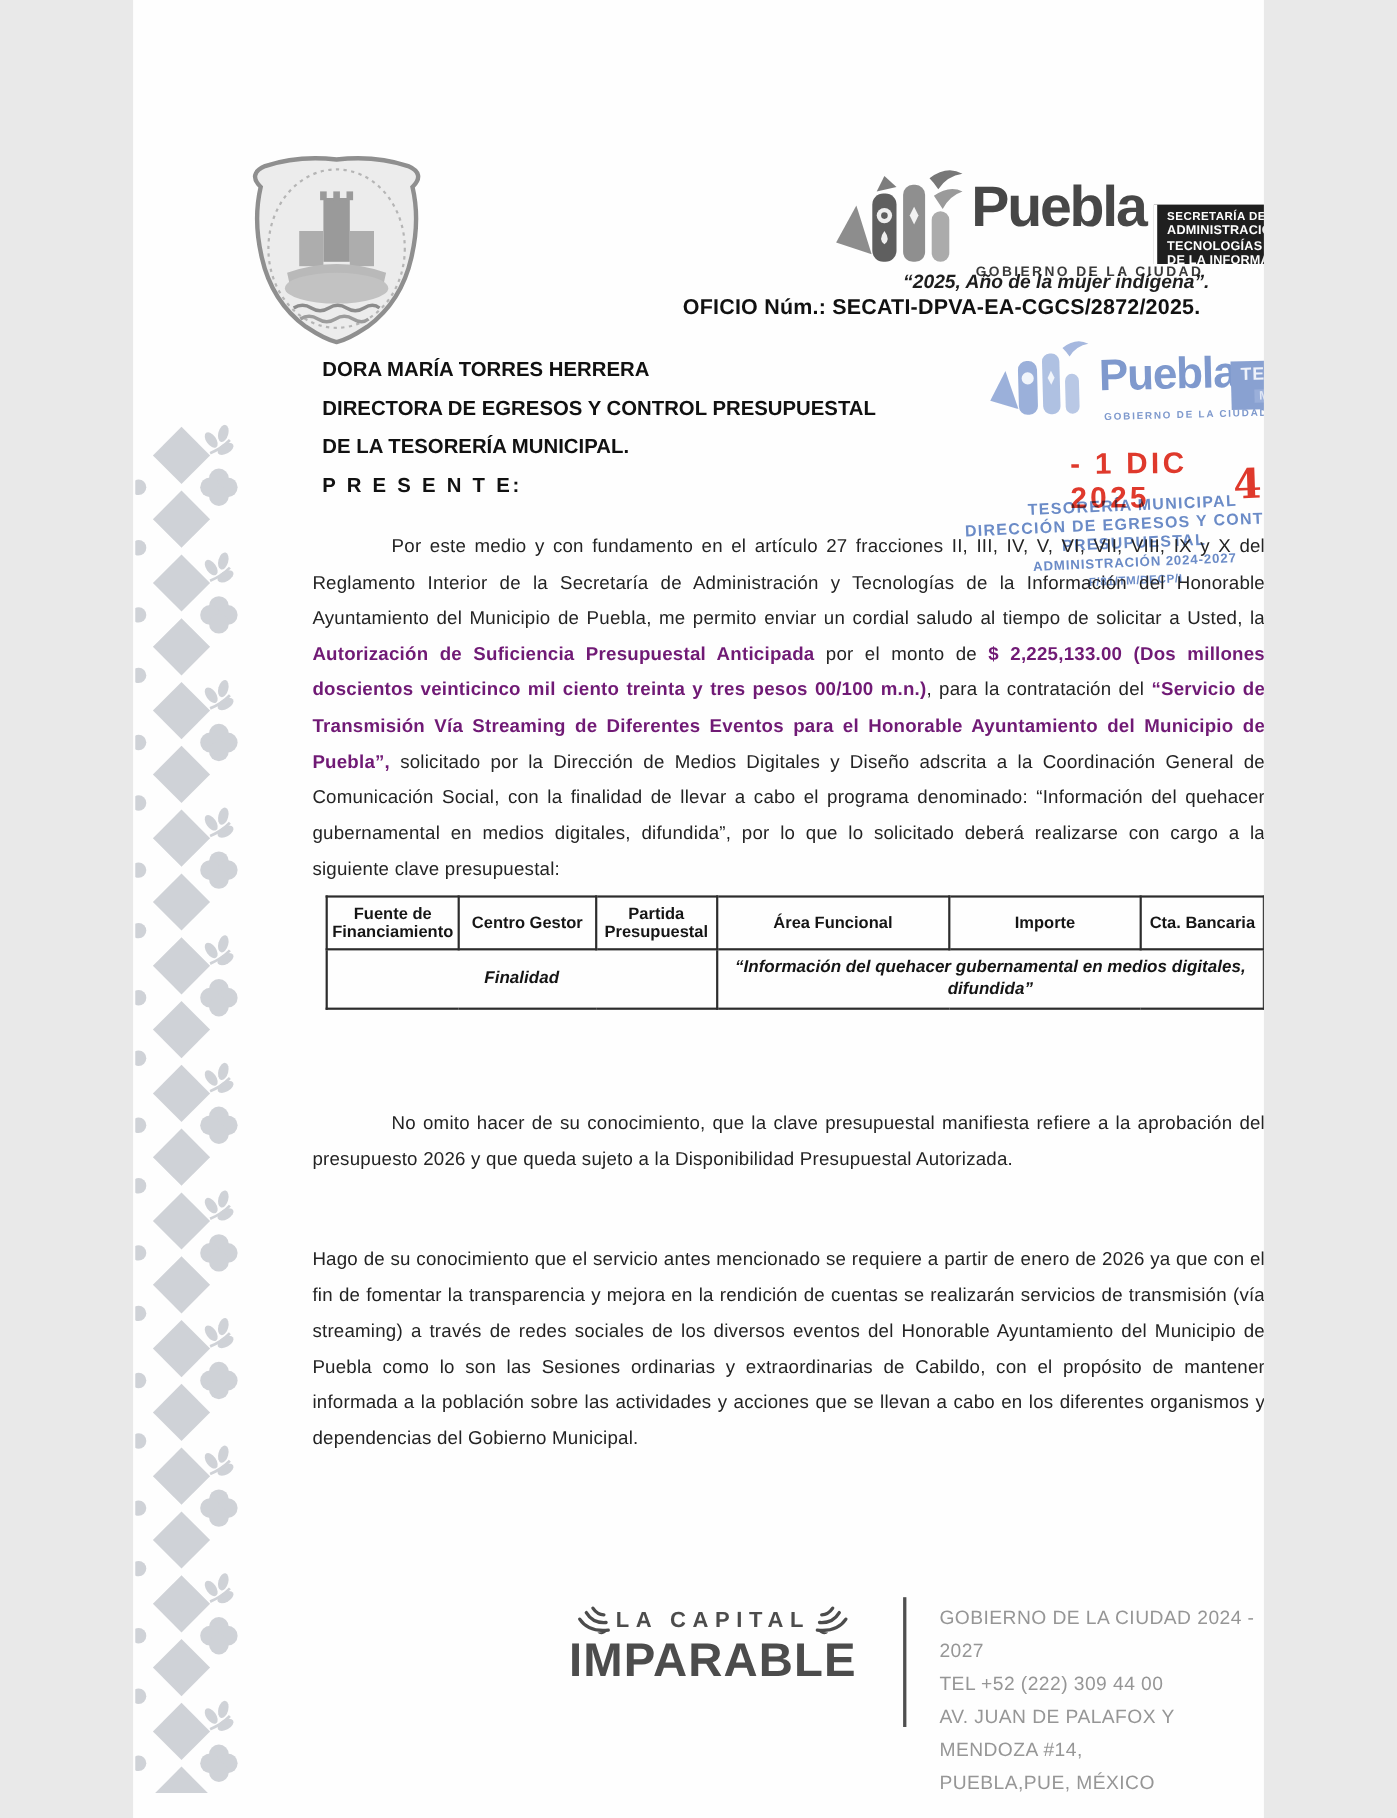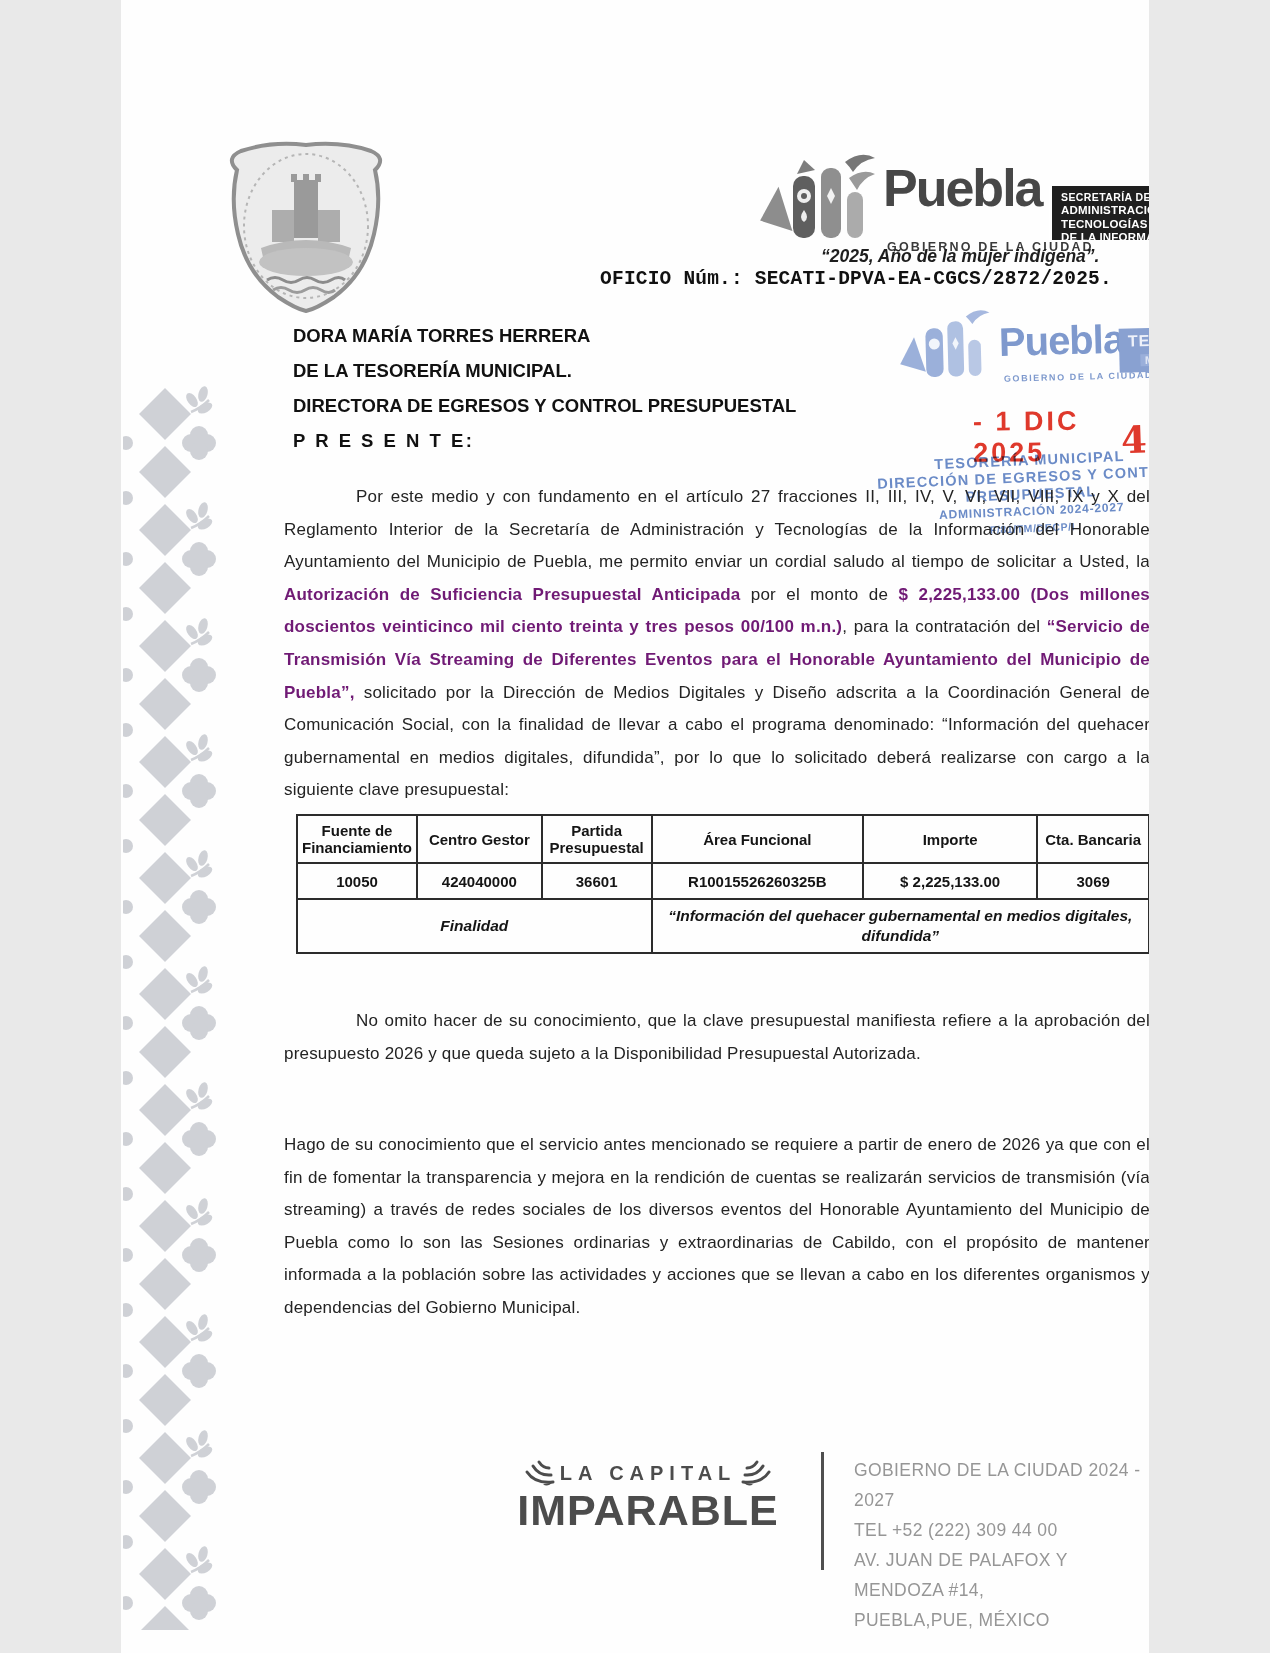--- a/index.html
+++ b/index.html
@@ -27,21 +27,21 @@
     border-left:3px solid #fff;
   }
   .banner .b1{font-size:10.5px;font-weight:600;letter-spacing:.4px;line-height:14px;}
   .banner .b2{font-size:11.5px;font-weight:800;letter-spacing:.2px;line-height:13.5px;}
   .year-quote{
     position:absolute;left:700px;top:246px;width:340px;text-align:left;
     font-style:italic;font-weight:700;font-size:17.5px;color:#1e1e1e;
   }
   .oficio-line{
     position:absolute;left:430px;top:268px;width:610px;text-align:center;
-    font-weight:800;font-size:19.5px;color:#111;letter-spacing:.2px;font-family:Liberation Mono, monospace;
+    font-weight:800;font-size:19.5px;color:#111;letter-spacing:.2px;
   }
   
   .recipient{position:absolute;left:172px;top:318px;line-height:35px;}
   .recipient div{font-weight:800;font-size:18.5px;color:#111;}
   .recipient .salutation{letter-spacing:2.5px;}
   
   .stamp-blue{position:absolute;left:770px;top:302px;width:360px;mix-blend-mode:multiply;opacity:.88;transform:rotate(-1.5deg);}
   .stamp-logo-word{position:absolute;left:108px;top:16px;font-weight:800;font-size:40px;color:#6d8cc7;letter-spacing:-1px;}
   .stamp-logo-sub{position:absolute;left:112px;top:70px;font-weight:700;font-size:9px;color:#6d8cc7;letter-spacing:1.6px;}
   .stamp-box{
@@ -168,22 +168,22 @@
     <div class="b1">SECRETARÍA DE</div>
     <div class="b2">ADMINISTRACIÓN Y TECNOLOGÍAS</div>
     <div class="b2">DE LA INFORMACIÓN</div>
   </div>
 
   <div class="year-quote">“2025, Año de la mujer indígena”.</div>
   <div class="oficio-line">OFICIO Núm.: SECATI-DPVA-EA-CGCS/2872/2025.</div>
 
   <div class="recipient">
     <div>DORA MARÍA TORRES HERRERA</div>
+    <div>DIRECTORA DE EGRESOS Y CONTROL PRESUPUESTAL</div>
     <div>DE LA TESORERÍA MUNICIPAL.</div>
-    <div>DIRECTORA DE EGRESOS Y CONTROL PRESUPUESTAL</div>
     <div class="salutation">P R E S E N T E:</div>
   </div>
 
   <div class="stamp-blue">
     <svg width="104" height="80" viewBox="0 0 132 100" opacity="0.85">
       <g fill="#7b97cf">
         <path d="M10 70 L34 40 L40 86 Z" transform="rotate(-10 25 65)"></path>
         <rect x="44" y="28" width="22" height="62" rx="10"></rect>
         <rect x="72" y="20" width="20" height="70" rx="9" opacity=".8"></rect>
         <path d="M96 14 Q112 2 126 10 Q112 12 104 24 Q100 18 96 14 Z" opacity=".9"></path>
@@ -229,28 +229,20 @@
       <th>Fuente de
 Financiamiento</th>
       <th>Centro Gestor</th>
       <th>Partida
 Presupuestal</th>
       <th>Área Funcional</th>
       <th>Importe</th>
       <th>Cta. Bancaria</th>
     </tr>
     <tr>
-      <td class="val">10050</td>
-      <td class="val">424040000</td>
-      <td class="val">36601</td>
-      <td class="val">R10015526260325B</td>
-      <td class="val">$ 2,225,133.00</td>
-      <td class="val">3069</td>
-    </tr>
-    <tr>
       <td class="fin" colspan="3">Finalidad</td>
       <td class="fin" colspan="3">“Información del quehacer gubernamental en medios digitales,
 difundida”</td>
     </tr>
   </tbody>
     </table>
 
   <p class="para p2">No omito hacer de su conocimiento, que la clave presupuestal manifiesta refiere a la aprobación del presupuesto 2026 y que queda sujeto a la Disponibilidad Presupuestal Autorizada.</p>
   <p class="para p3">Hago de su conocimiento que el servicio antes mencionado se requiere a partir de enero de 2026 ya que con el fin de fomentar la transparencia y mejora en la rendición de cuentas se realizarán servicios de transmisión (vía streaming) a través de redes sociales de los diversos eventos del Honorable Ayuntamiento del Municipio de Puebla como lo son las Sesiones ordinarias y extraordinarias de Cabildo, con el propósito de mantener informada a la población sobre las actividades y acciones que se llevan a cabo en los diferentes organismos y dependencias del Gobierno Municipal.</p>
 

